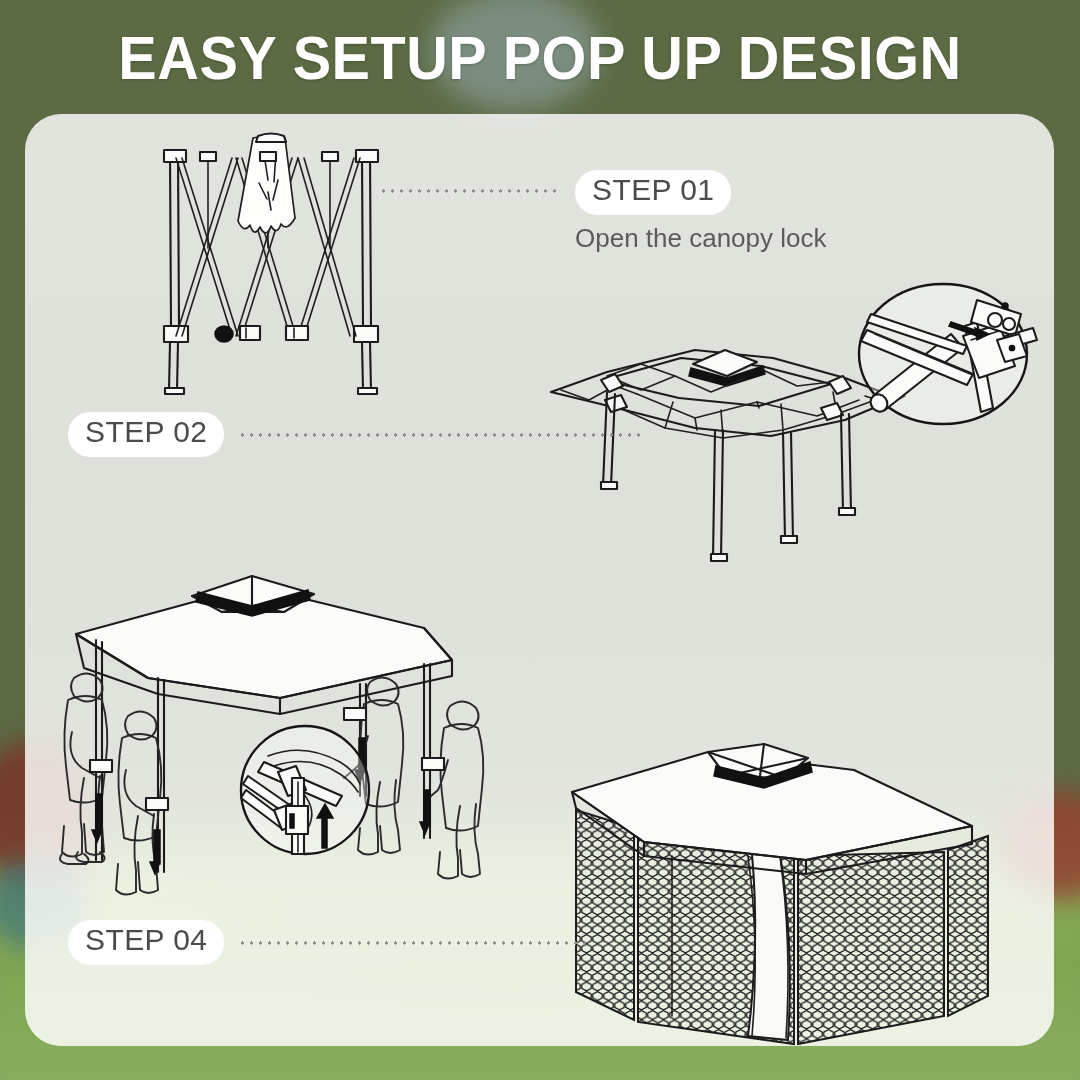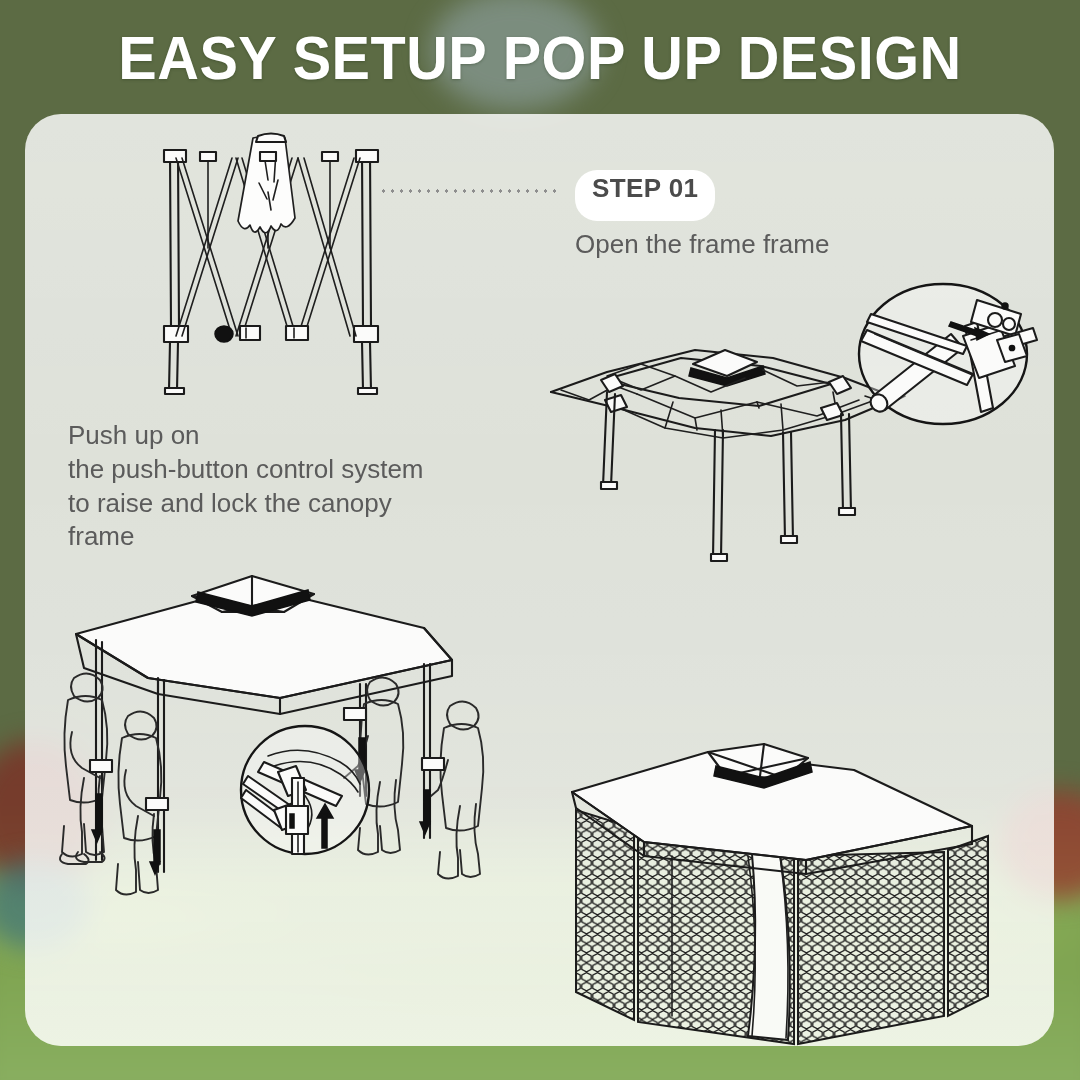--- a/index.html
+++ b/index.html
@@ -101,24 +101,24 @@
     text-shadow:0 1px 3px rgba(30,45,20,.35);
   }
 
   
   .step { position:absolute; }
   .step-head { display:flex; align-items:center; }
   .pill {
     display:inline-block;
     background:#ffffff;
     color:#4b4b4b;
-    font-weight:bold;
-    font-size:26px;
+    font-weight:normal;
+    font-size:30px;
     letter-spacing:.4px;
-    padding:5px 17px 20px 17px;
+    padding:5px 17px 10px 17px;
     border-radius:22px;
     line-height:1.0;
     white-space:nowrap;
   }
   .leader {
     height:4px;
     background-image:radial-gradient(circle, #8e8e8e 0 1.6px, rgba(0,0,0,0) 1.8px);
     background-size:9px 4px;
     background-repeat:repeat-x;
     background-position:left center;
@@ -437,29 +437,33 @@
       <path class="ln" d="M24 48 L28 64 M424 82 L424 100 M96 98 L96 112 M258 116 L258 130"></path>
       <path class="ln" d="M28 64 L96 112 L258 130 L424 100"></path>
     </svg>
   </div>
 
   <div class="step" id="step-01">
     <div class="step-head">
       <span class="leader"></span>
       <span class="pill">STEP 01</span>
     </div>
-    <div class="step-body">Open the frame frame</div>
+    <div class="step-body">Open the canopy lock</div>
   </div>
 
   <div class="step" id="step-02">
-    <div class="step-body">Push up on
-the push-button control system
-to raise and lock the canopy
-frame</div>
+    <div class="step-head">
+      <span class="pill">STEP 02</span>
+      <span class="leader leader-right" style="width:405px"></span>
+    </div>
   </div>
 
   <div class="step" id="step-03">
   </div>
 
   <div class="step" id="step-04">
+    <div class="step-head">
+      <span class="pill">STEP 04</span>
+      <span class="leader leader-right" style="width:348px"></span>
+    </div>
   </div>
 
 </div>
 
 </body></html>

